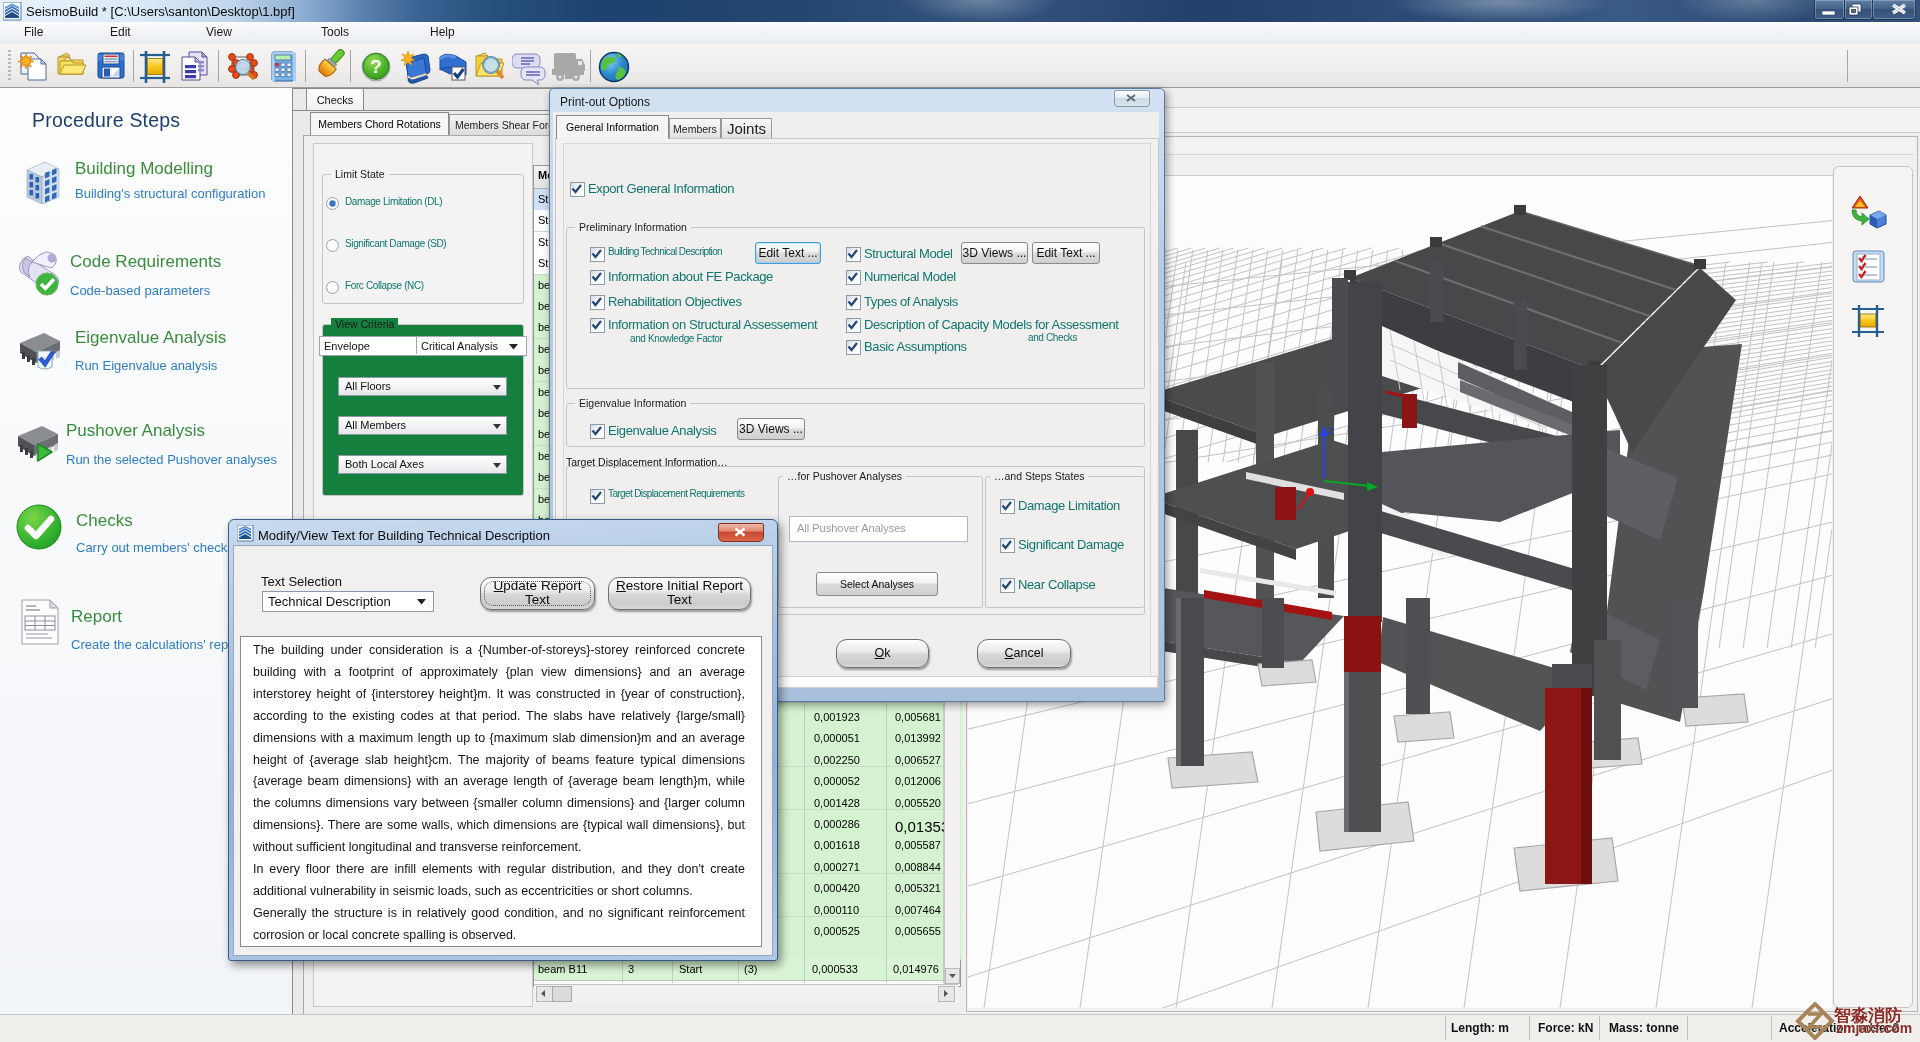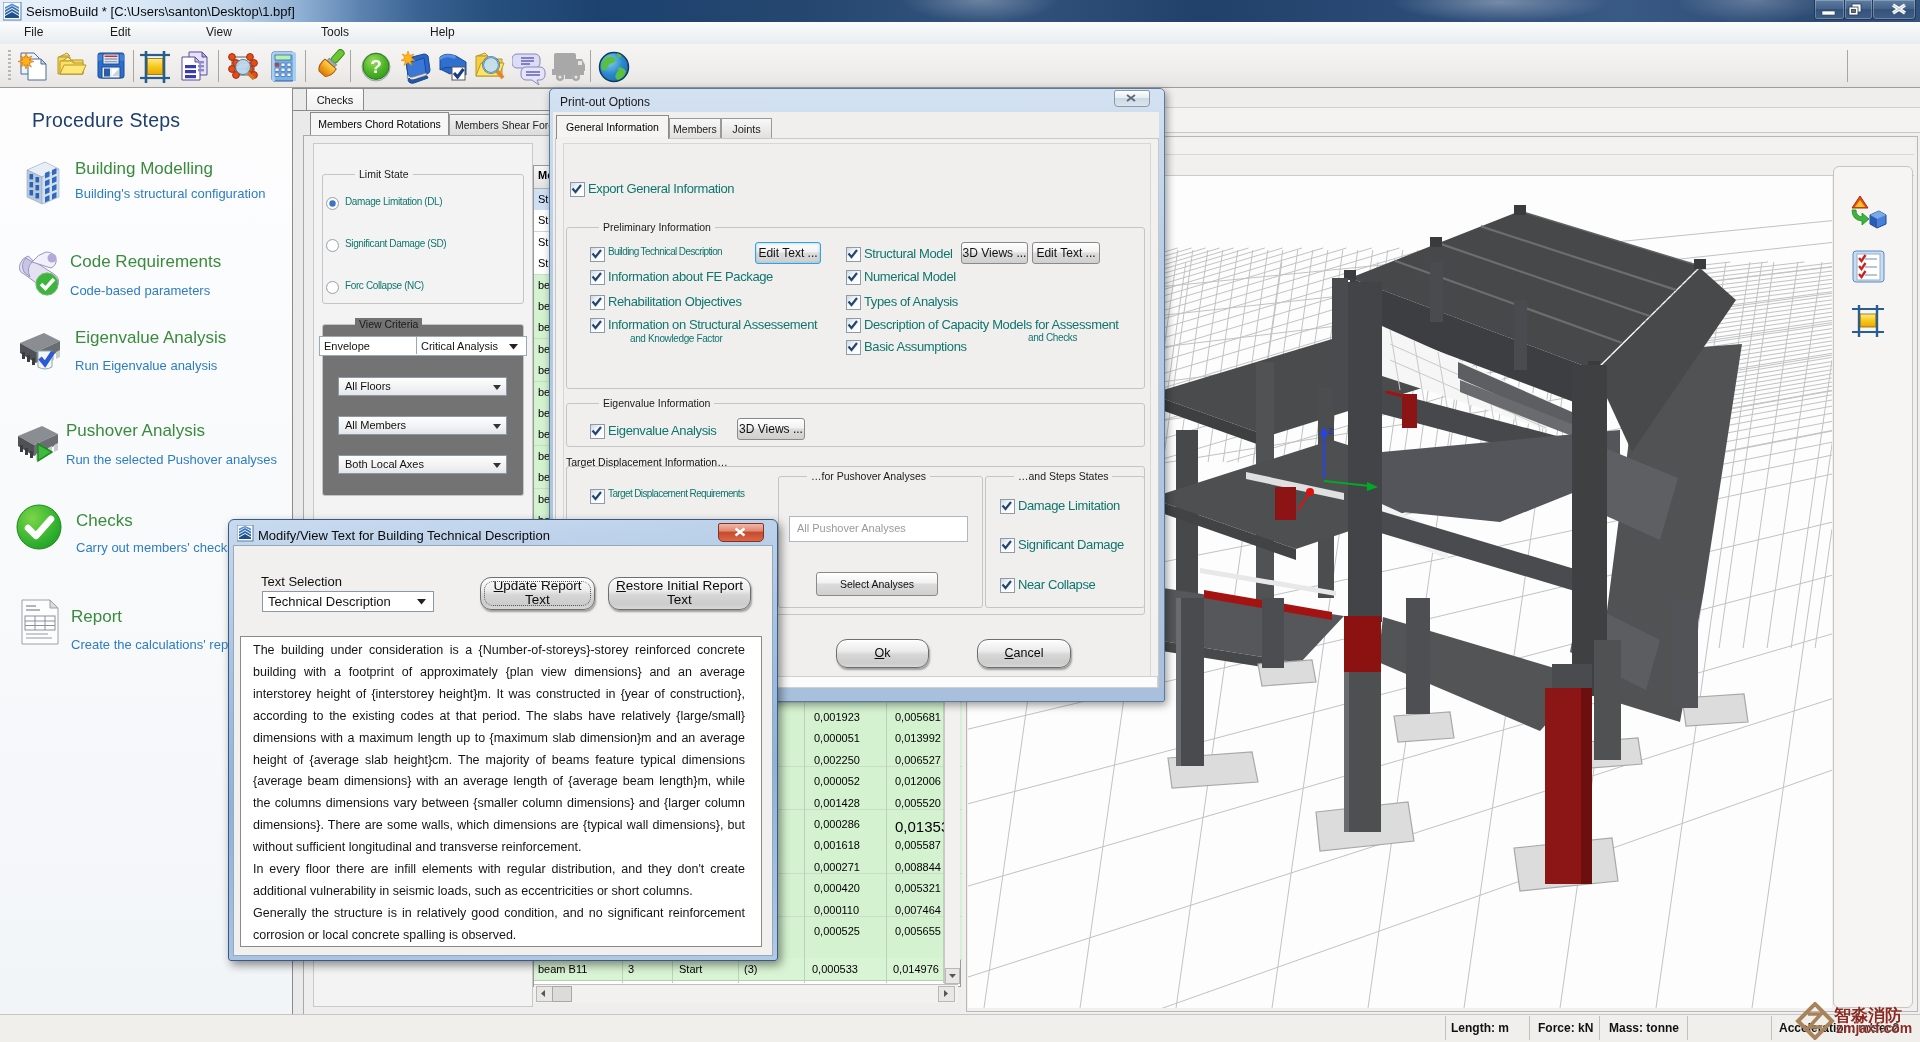--- a/index.html
+++ b/index.html
@@ -21,21 +21,21 @@
 #toolbar{left:0;top:44px;width:1920px;height:43px;background:linear-gradient(#f6f5f3,#edecea 70%,#e6e5e3);border-bottom:1px solid #9f9d9a;}
 #toolbar .grip{left:8px;top:6px;width:3px;height:31px;background:repeating-linear-gradient(180deg,#b9b7b4 0 2px,transparent 2px 4px);}
 .tsep{top:50px;width:1px;height:32px;background:#a8a6a3;position:absolute;}
 
 #leftpanel{left:0;top:88px;width:292px;height:926px;background:linear-gradient(180deg,#fdfdfe,#f7f9fb 60%,#f2f5f8);border-right:1px solid #b7b7b7;}
 #leftpanel h1{position:absolute;left:32px;top:21px;margin:0;font-size:19.5px;letter-spacing:.2px;font-weight:400;color:#1e3f6e;letter-spacing:.2px;}
 .stepTitle{position:absolute;font-size:17px;color:#3a8c3c;white-space:nowrap;}
 .stepSub{position:absolute;font-size:13px;color:#2e7cc3;white-space:nowrap;text-align:center;}
 
 .gb{position:absolute;border:1px solid #c5c5c5;border-radius:3px;}
-.gb>span{position:absolute;left:8px;top:-7px;background:inherit;padding:0 4px;font-size:10.5px;color:#1a1a1a;white-space:nowrap;margin-left:24px;}
+.gb>span{position:absolute;left:8px;top:-7px;background:inherit;padding:0 4px;font-size:10.5px;color:#1a1a1a;white-space:nowrap;}
 .cb{position:absolute;width:13px;height:13px;background:linear-gradient(135deg,#cdd7e2,#f4f8fb 40%,#fff);border:1px solid #8e9aa5;}
 .cbtext{position:absolute;font-size:10px;letter-spacing:-.38px;color:#0f766e;white-space:nowrap;}
 .btn{position:absolute;background:linear-gradient(#ffffff,#f1f1f1 45%,#dcdcdc 50%,#cfcfcf);border:1px solid #8a8a8a;border-radius:3px;font-size:10.5px;color:#111;text-align:center;}
 .glossbtn{position:absolute;background:linear-gradient(#fdfdfd,#ececec 40%,#d6d6d6 55%,#cccccc 85%,#d8d8d8);border:1px solid #6e6e6e;border-radius:11px;box-shadow:1px 2px 2px rgba(0,0,0,.35), inset 0 1px 0 #fff;font-size:12.5px;color:#0a0a0a;text-align:center;}
 .combo{position:absolute;background:linear-gradient(#fefefe,#f0f1f3 60%,#e4e6e9);border:1px solid #8a98a8;}
 .combo .arr{position:absolute;right:5px;top:50%;margin-top:-2px;width:0;height:0;border:4px solid transparent;border-top:5px solid #333;}
 .combo .lbl{position:absolute;left:6px;top:2px;font-size:11px;color:#111;white-space:nowrap;}
 </style></head>
 <body>
 
@@ -408,21 +408,21 @@
 <svg class="abs" style="left:326px;top:239px" width="14" height="14">
     <circle cx="6.5" cy="6.5" r="6" fill="#fff" stroke="#8e9aa5"></circle>
     <circle cx="6.5" cy="6.5" r="6" fill="none" stroke="#b8c4d0" stroke-width=".8" opacity=".6"></circle>
   </svg>
 <div class="cbtext" style="left:345px;top:238px">Significant Damage (SD)</div>
 <svg class="abs" style="left:326px;top:281px" width="14" height="14">
     <circle cx="6.5" cy="6.5" r="6" fill="#fff" stroke="#8e9aa5"></circle>
     <circle cx="6.5" cy="6.5" r="6" fill="none" stroke="#b8c4d0" stroke-width=".8" opacity=".6"></circle>
   </svg>
 <div class="cbtext" style="left:345px;top:280px">Forc Collapse (NC)</div>
-<div class="gb" style="left:322px;top:324px;width:200px;height:170px;background:#737373;">
+<div class="gb" style="left:322px;top:324px;width:200px;height:170px;background:#15803d;">
     <span>View Criteria</span>
   </div>
 <div class="abs" style="left:319px;top:336px;width:206px;height:18px;background:#fff;border:1px solid #9aa8b8;"></div>
 <div class="abs" style="left:324px;top:340px;font-size:11px;color:#111;">Envelope</div>
 <div class="abs" style="left:416px;top:336px;width:1px;height:18px;background:#9aa8b8;"></div>
 <div class="abs" style="left:421px;top:340px;font-size:11px;color:#111;">Critical Analysis</div>
 <svg class="abs" style="left:508px;top:343px" width="12" height="8">
     <path d="M1 1 L5.5 6.5 L10 1 Z" fill="#222"></path>
   </svg>
 <div class="combo" style="left:338px;top:377px;width:167px;height:17px;">
@@ -826,21 +826,21 @@
 <div class="abs" style="left:560px;top:95px;font-size:12px;color:#1a1a1a;">Print-out Options</div>
 <div class="abs" style="left:1114px;top:90px;width:34px;height:15px;background:linear-gradient(#fdfefe,#e8eef4 45%,#ccd8e4 50%,#dde6ee);border:1px solid #8a98a8;border-radius:2px 2px 4px 4px;"></div>
 <svg class="abs" style="left:1114px;top:90px" width="34" height="15">
     <g transform="translate(17,8)">
       <path d="M-4 -3 L4 3 M-4 3 L4 -3" stroke="#5a6878" stroke-width="1.8"></path>
     </g>
   </svg>
 <div class="abs" style="left:553px;top:112px;width:606px;height:576px;background:#f0efee;"></div>
 
 <div class="abs" style="left:669px;top:118px;width:50px;height:20px;background:linear-gradient(#f8f8f8,#e0dfde);border:1px solid #9a9a9a;font-size:10.5px;color:#222;text-align:center;line-height:20px;">Members</div>
-<div class="abs" style="left:721px;top:118px;width:49px;height:20px;background:linear-gradient(#f8f8f8,#e0dfde);border:1px solid #9a9a9a;font-size:11px;color:#222;text-align:center;line-height:20px;">Joints</div>
+<div class="abs" style="left:721px;top:118px;width:49px;height:20px;background:linear-gradient(#f8f8f8,#e0dfde);border:1px solid #9a9a9a;font-size:15px;color:#222;text-align:center;line-height:20px;">Joints</div>
 <div class="abs" style="left:555px;top:138px;width:602px;height:548px;background:#f2f1f0;border:1px solid #c9c8c7;"></div>
 <div class="abs" style="left:556px;top:115px;width:111px;height:23px;background:#f5f4f3;border:1px solid #8a8a8a;border-bottom:none;font-size:10.5px;color:#000;text-align:center;line-height:23px;">General Information</div>
 <div class="abs" style="left:557px;top:137px;width:110px;height:2px;background:#f2f1f0;"></div>
 
 <div class="abs" style="left:563px;top:143px;width:586px;height:538px;background:#f0efee;border:1px solid #d8d7d6;"></div>
 <div class="cb" style="left:570px;top:182px"></div>
 <svg class="abs" style="left:570px;top:182px" width="14" height="14">
     <path d="M2.5 6.5 l3 3.5 l5.5 -7" stroke="#24456f" stroke-width="2.2" fill="none"></path>
   </svg>
 <div class="cbtext" style="left:588px;top:181px;font-size:13px">Export General Information</div>

